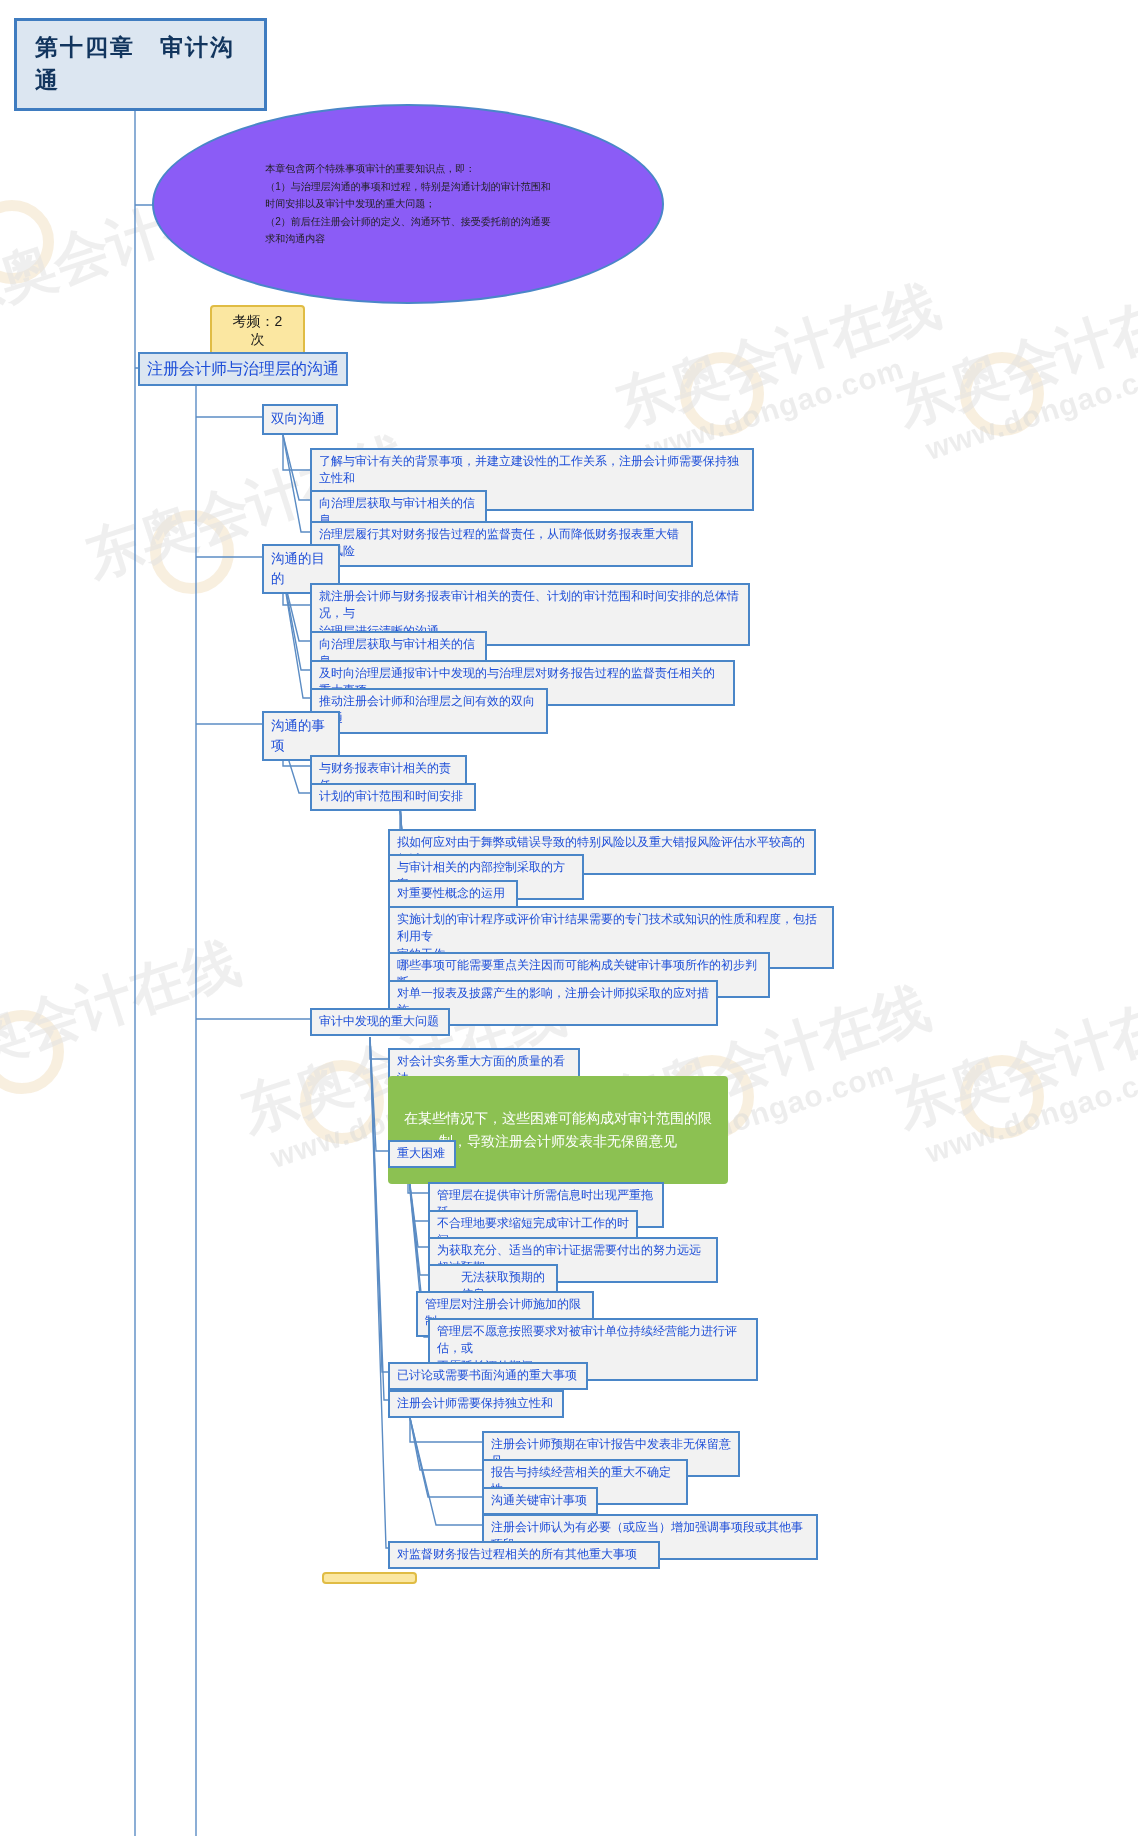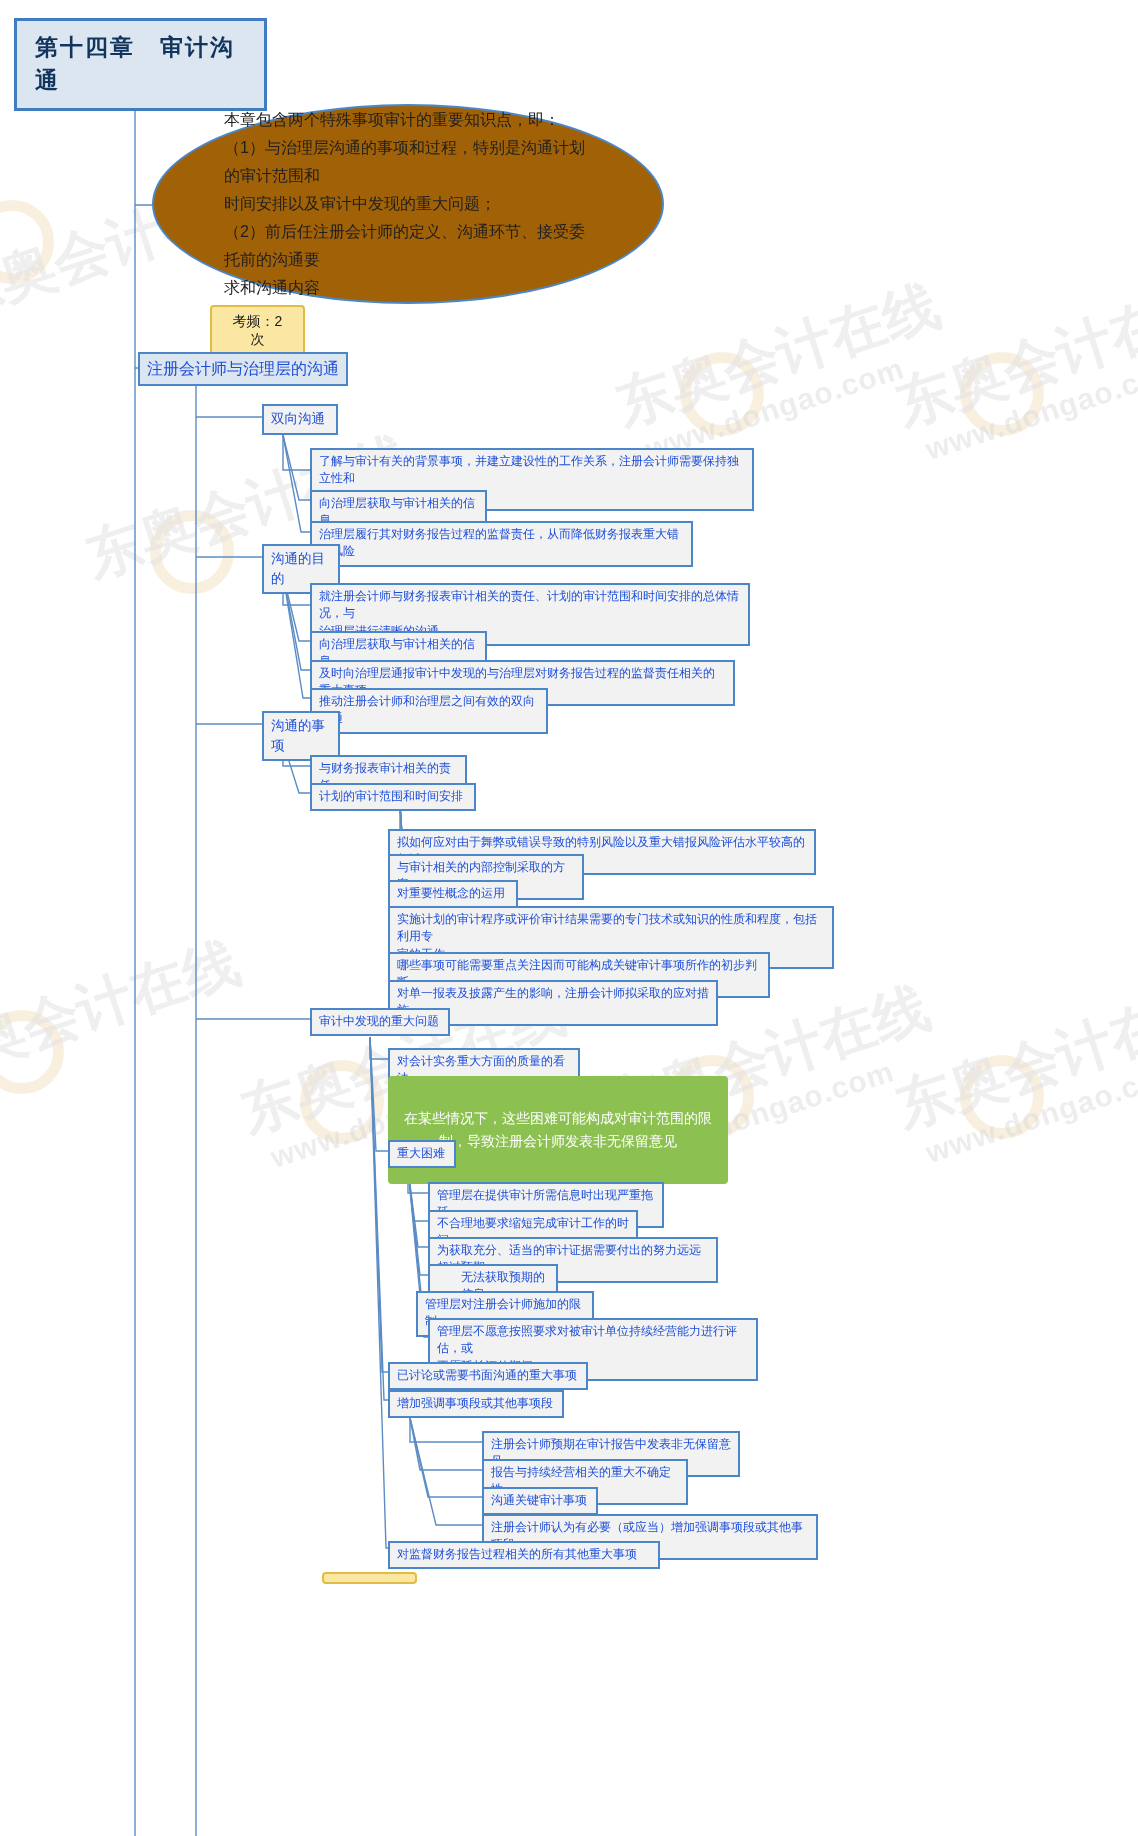--- a/index.html
+++ b/index.html
@@ -77,25 +77,25 @@
     font-size: 23px;
     font-weight: bold;
     color: #12355e;
     padding: 10px 18px;
     letter-spacing: 2px;
   }
 
   .ellipse {
     position: absolute;
     box-sizing: border-box;
-    background: #a16207;
+    background: #8b5cf6;
     border: 2px solid #4a86c8;
     border-radius: 50%;
     color: #1f1f1f;
-    font-size: 16px;
+    font-size: 10px;
     line-height: 1.75;
     display: flex;
     align-items: center;
     justify-content: center;
     text-align: left;
     white-space: pre-line;
     padding: 0 70px;
   }
 
   .badge {
@@ -287,21 +287,21 @@
 
 <div class="node lvl3" style="left:428px; top:1182px; width:236px;">管理层在提供审计所需信息时出现严重拖延</div>
 <div class="node lvl3" style="left:428px; top:1210px; width:210px;">不合理地要求缩短完成审计工作的时间</div>
 <div class="node lvl3" style="left:428px; top:1237px; width:290px;">为获取充分、适当的审计证据需要付出的努力远远超过预期</div>
 <div class="node lvl3" style="left:428px; top:1264px; width:130px;padding-left:31px;">无法获取预期的信息</div>
 <div class="node lvl3" style="left:416px; top:1291px; width:178px;">管理层对注册会计师施加的限制</div>
 <div class="node lvl3" style="left:428px; top:1318px; width:330px;">管理层不愿意按照要求对被审计单位持续经营能力进行评估，或
 不愿延长评估期间</div>
 
 <div class="node lvl3" style="left:388px; top:1362px; width:200px;">已讨论或需要书面沟通的重大事项</div>
-<div class="node lvl3" style="left:388px; top:1390px; width:176px;">增加强调事项段或其他事项段</div>
+<div class="node lvl3" style="left:388px; top:1390px; width:176px;">注册会计师需要保持独立性和</div>
 
 <div class="node lvl3" style="left:482px; top:1431px; width:258px;">注册会计师预期在审计报告中发表非无保留意见</div>
 <div class="node lvl3" style="left:482px; top:1459px; width:206px;">报告与持续经营相关的重大不确定性</div>
 <div class="node lvl3" style="left:482px; top:1487px; width:116px;">沟通关键审计事项</div>
 <div class="node lvl3" style="left:482px; top:1514px; width:336px;">注册会计师认为有必要（或应当）增加强调事项段或其他事项段</div>
 
 <div class="node lvl3" style="left:388px; top:1541px; width:272px;">对监督财务报告过程相关的所有其他重大事项</div>
 
 <div class="badge" style="left:322px; top:1572px; width:95px; height:12px; overflow:hidden; padding:0;"></div>
 

